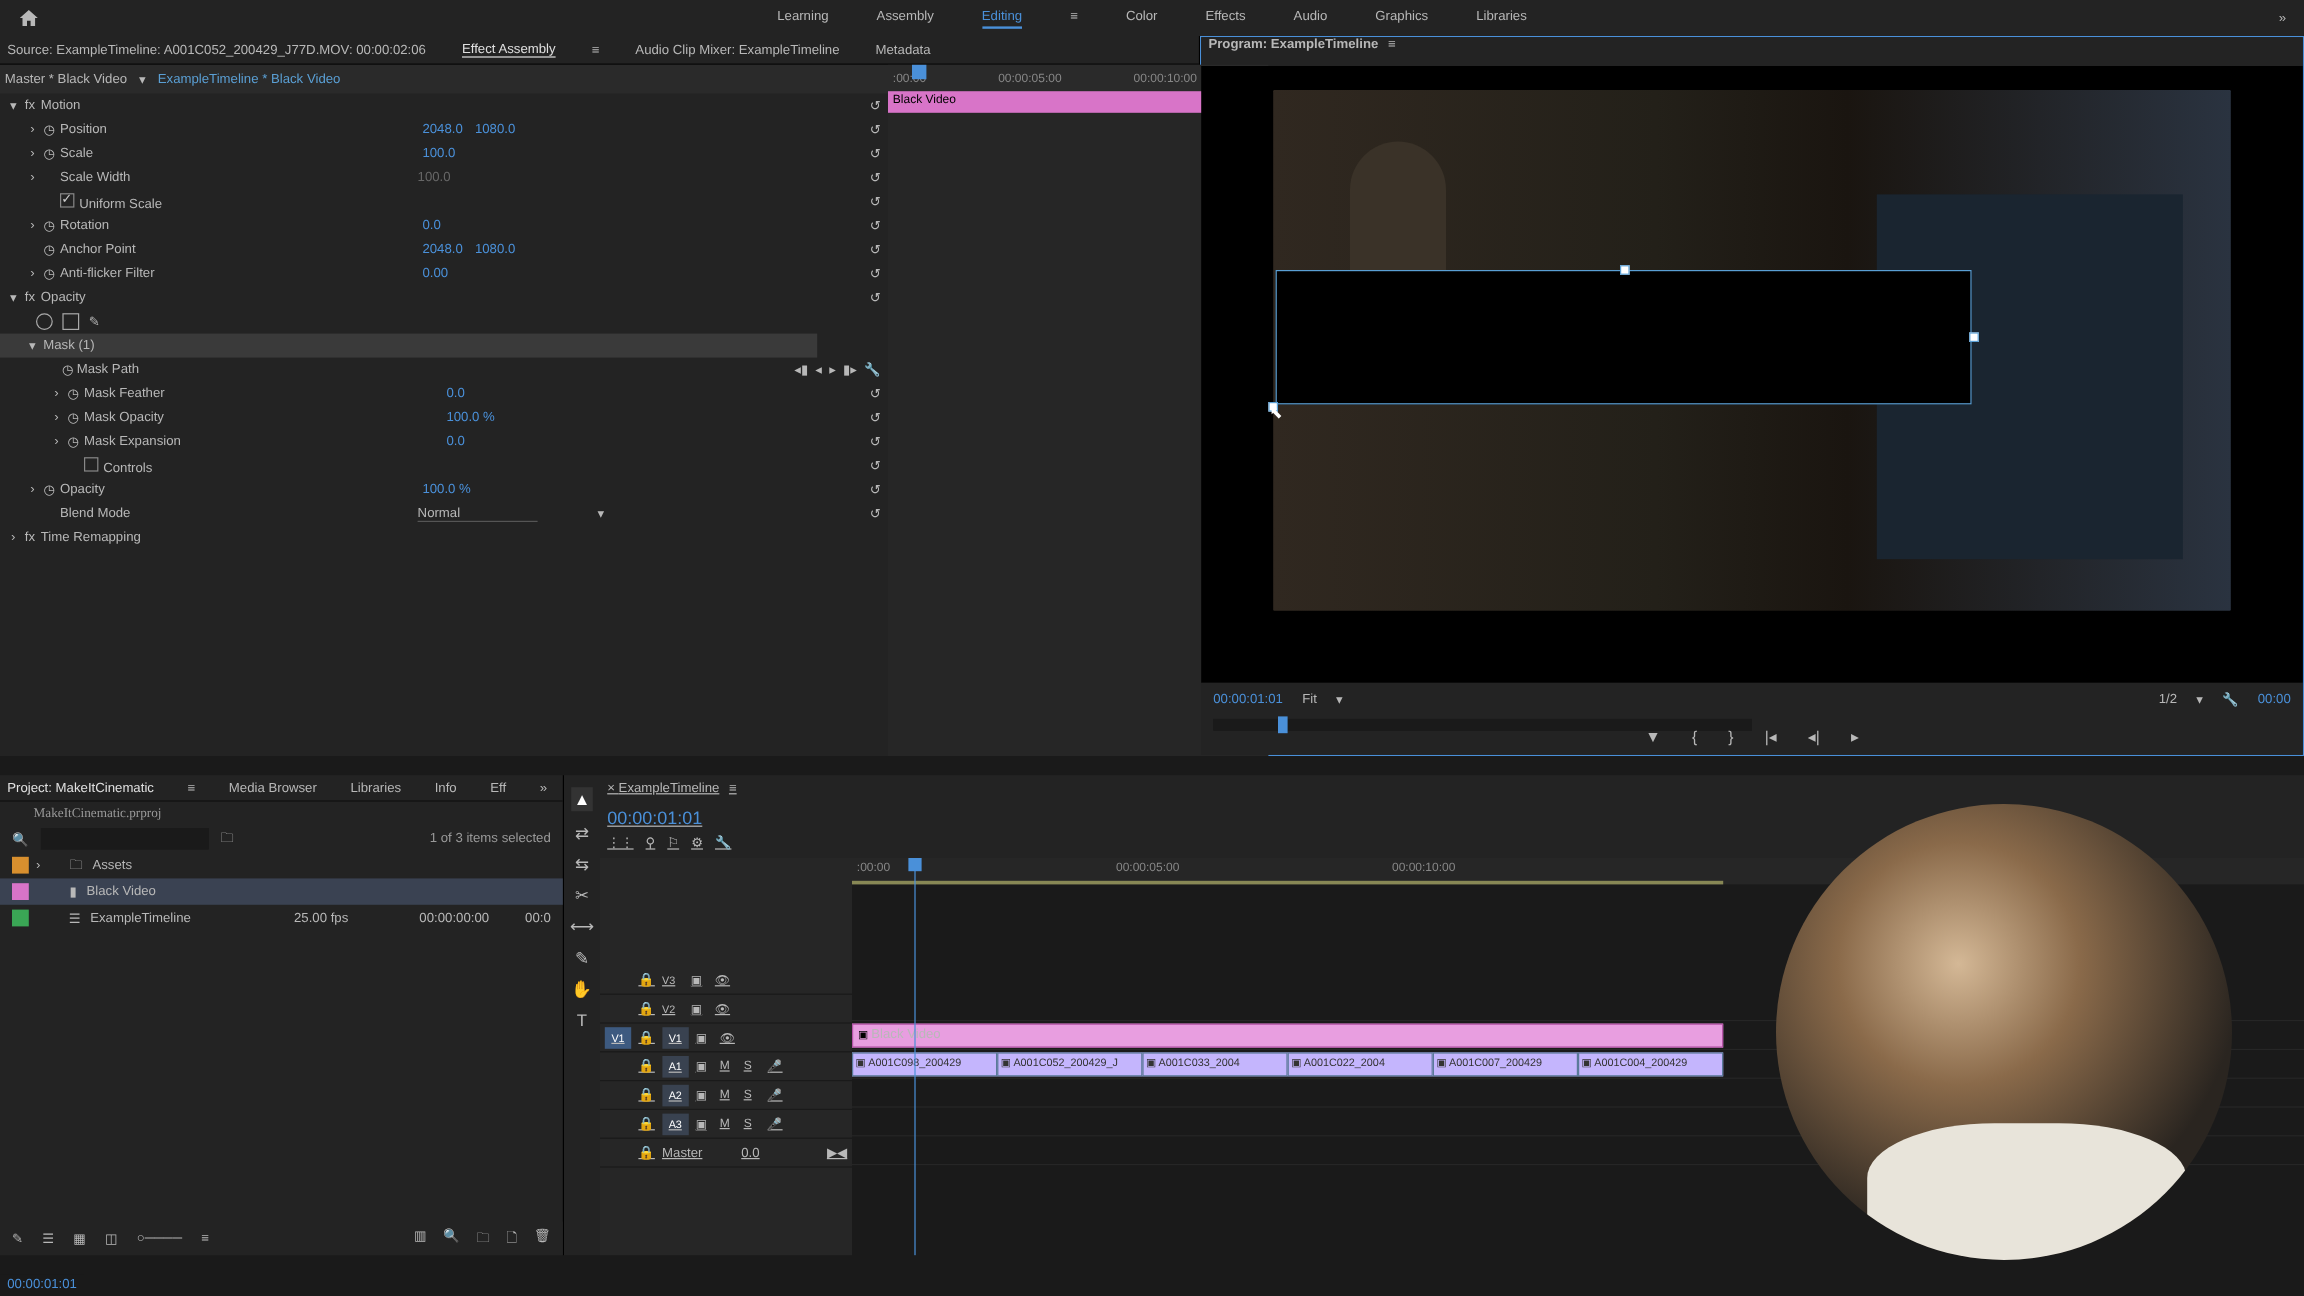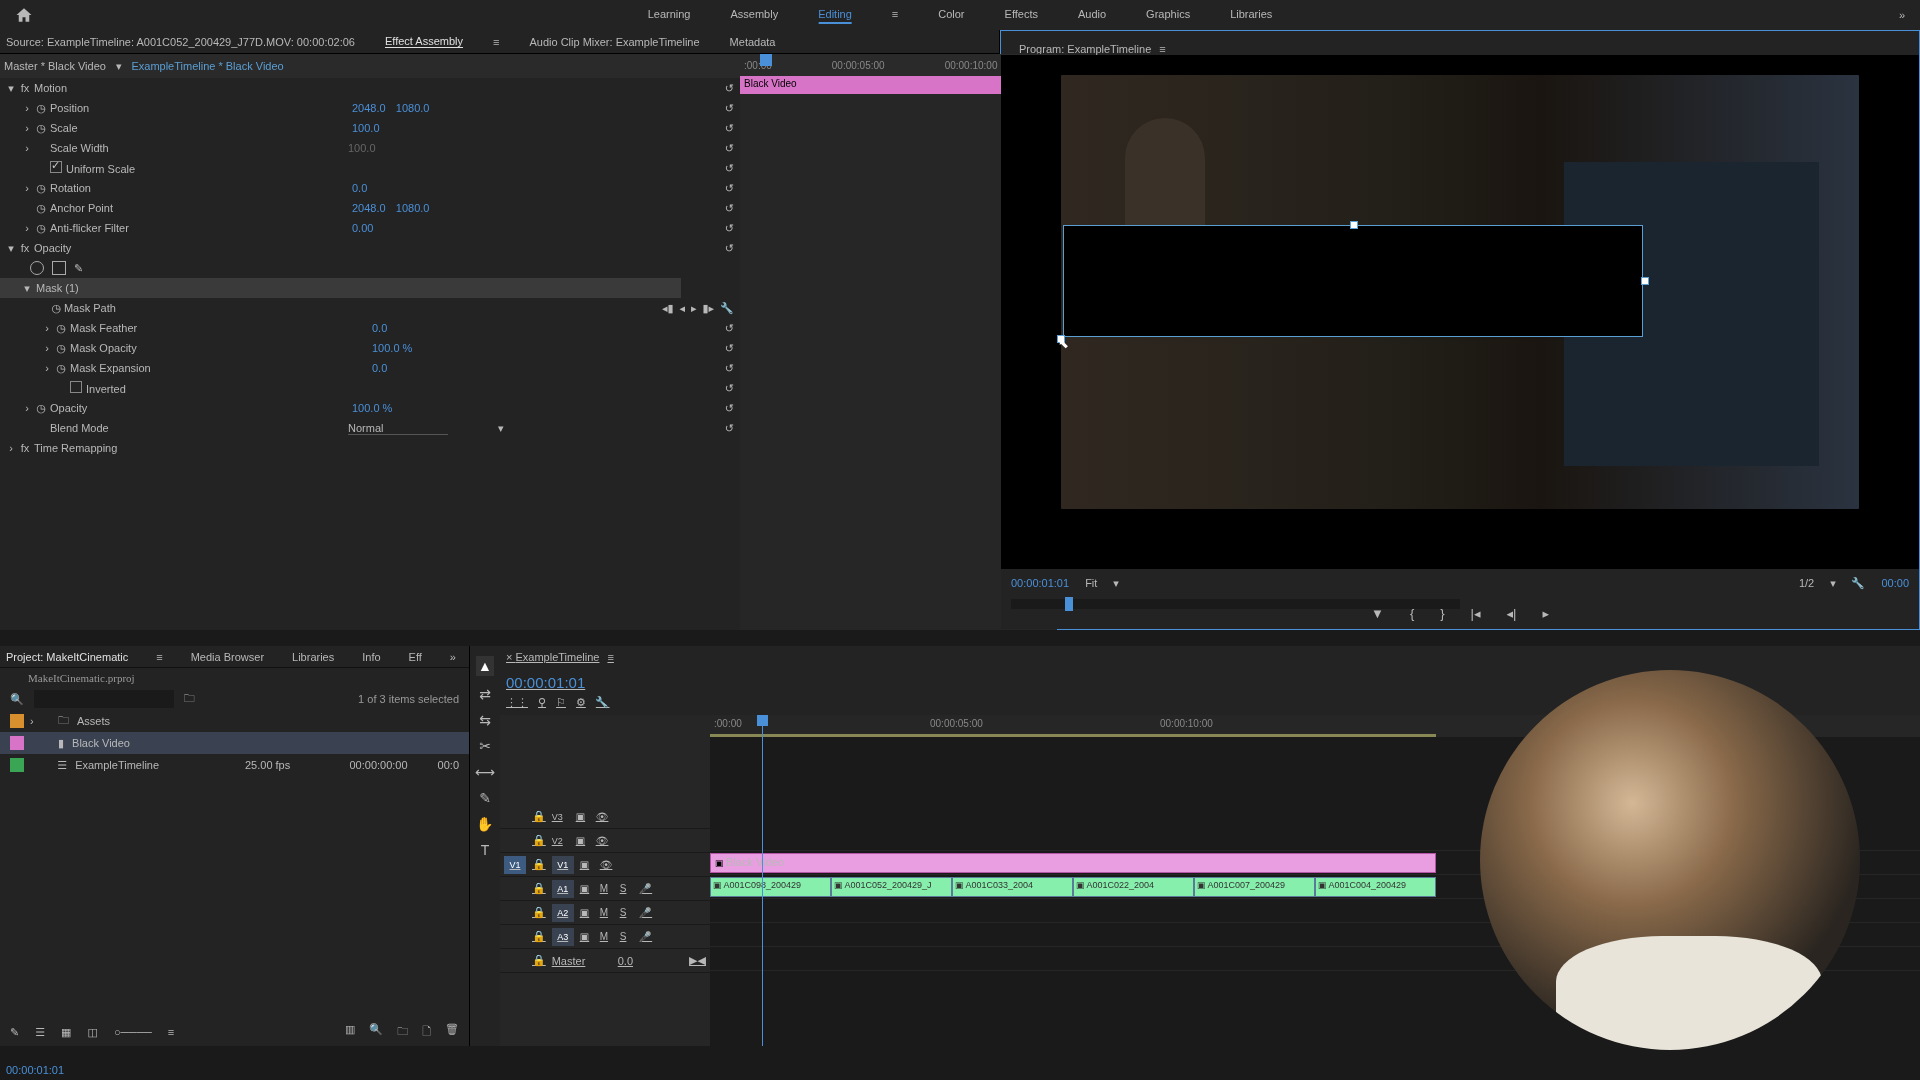--- a/index.html
+++ b/index.html
@@ -43,21 +43,21 @@
 .rect-i { width:14px; height:14px; border:1px solid #aaa; }
 .cb { width:12px; height:12px; border:1px solid #888; display:inline-block; margin-right:4px; position:relative; }
 .cb.checked::after { content:"✓"; position:absolute; top:-3px; left:0; color:#ccc;}
 
 .ec-right .ruler { height:22px; background:#2a2a2a; display:flex; align-items:center; position:relative; padding-left:4px;}
 .ec-right .ruler span { font-size:10px; color:#888; margin-right:60px;}
 .ec-right .playhead-t { position:absolute; top:0; left:20px; width:12px; height:12px; background:#4a90d9; }
 .clip-bar { position:absolute; top:22px; left:0; right:0; height:18px; background:#d874c8; color:#000; font-size:10px; padding:2px 4px;}
 .ec-tc { position:absolute; bottom:0; left:0; color:#4a90d9; background:#1a1a1a; padding:2px 6px; height:18px;}
 
-.program-head { height:24px; background:#232323; display:flex; align-items:flex-end; padding:0 18px;}
+.program-head { height:24px; background:#232323; display:flex; align-items:flex-start; padding:0 6px;font-weight:bold;}
 .program-view { flex:1; background:#000; position:relative; display:flex; align-items:center; justify-content:center;}
 .prog-img { position:absolute; left:60px; right:60px; top:20px; bottom:60px; background:linear-gradient(90deg,#302820 0%, #232019 40%, #1a1510 60%, #2a3340 100%); border-radius:1px; }
 .prog-img .monitor { position:absolute; right:5%; top:20%; bottom:10%; width:32%; background:#1a2530; }
 .prog-img .person { position:absolute; left:8%; top:10%; width:80px; height:120px; background:#3a3228; border-radius:40px 40px 4px 4px; }
 .mask-rect { position:absolute; left:62px; top:170px; width:580px; height:112px; background:#000; border:1px solid #5a9fd4; }
 .mask-handle { position:absolute; width:8px; height:8px; background:#fff; border:1px solid #5a9fd4; }
 .mask-handle.tmid { top:166px; left:349px; }
 .mask-handle.rmid { top:222px; left:640px; }
 .mask-handle.cursor { top:280px; left:56px; font-size:13px; color:#fff;}
 .prog-ctrl { height:60px; background:#232323; padding:4px 10px; }
@@ -104,21 +104,21 @@
 .trk-row .lbl { width:18px; font-size:9px;}
 .trk-row .tb { width:14px; font-size:10px; cursor:pointer;}
 .tl-right { flex:1; position:relative; background:#1a1a1a; }
 .tl-ruler { height:22px; background:#262626; position:relative; }
 .tl-ruler span { position:absolute; top:3px; font-size:10px; color:#888;}
 .tl-ruler .bar { position:absolute; bottom:0; left:0; width:60%; height:3px; background:#888855;}
 .tl-play { position:absolute; top:0; left:52px; width:1px; height:100%; background:#4a90d9;}
 .tl-play::before { content:""; position:absolute; top:0; left:-5px; width:11px; height:11px; background:#4a90d9;}
 .vtrack { height:24px; border-bottom:1px solid #262626; position:relative;}
 .clip-v2 { position:absolute; top:2px; left:0; width:60%; height:20px; background:#e89ee0; border:1px solid #b654a8; font-size:9px; color:#000; padding:2px 4px;}
-.clip-v1 { position:absolute; top:2px; height:20px; background:#86efac; border:1px solid #5a7a9a; font-size:9px; color:#333; padding:2px 2px; overflow:hidden;}
+.clip-v1 { position:absolute; top:2px; height:20px; background:#c4b5fd; border:1px solid #5a7a9a; font-size:9px; color:#333; padding:2px 2px; overflow:hidden;}
 
 .webcam { position:absolute; right:60px; bottom:30px; width:380px; height:380px; border-radius:50%; background:radial-gradient(circle at 40% 35%, #d4b896 0%, #8a6a4a 30%, #2a2520 70%); overflow:hidden;}
 .webcam .shirt { position:absolute; bottom:0; left:20%; right:10%; height:30%; background:#e8e4da; border-radius:40% 40% 0 0;}
 </style>
 </head>
 <body>
 
 <div class="topbar">
   <svg class="home-icon" viewBox="0 0 24 24">
       <path d="M12 3l10 9h-3v9h-5v-6h-4v6H5v-9H2z"></path>
@@ -240,21 +240,21 @@
         <div class="ec-row indent2">
             <span class="tw">›</span>
             <span class="sw">◷</span>
             <span class="name">Mask Expansion</span>
             <span class="val">0.0</span>
             <span class="reset">↺</span>
           </div>
         <div class="ec-row indent2">
             <span class="tw"></span>
             <span class="sw"></span>
-            <span class="name"><span class="cb"></span><span>Inverted</span></span>
+            <span class="name"><span class="cb"></span><span>Controls</span></span>
             <span class="reset">↺</span>
           </div>
         <div class="ec-row indent1">
             <span class="tw">›</span>
             <span class="sw">◷</span>
             <span class="name">Opacity</span>
             <span class="val">100.0 %</span>
             <span class="reset">↺</span>
           </div>
         <div class="ec-row indent1">

